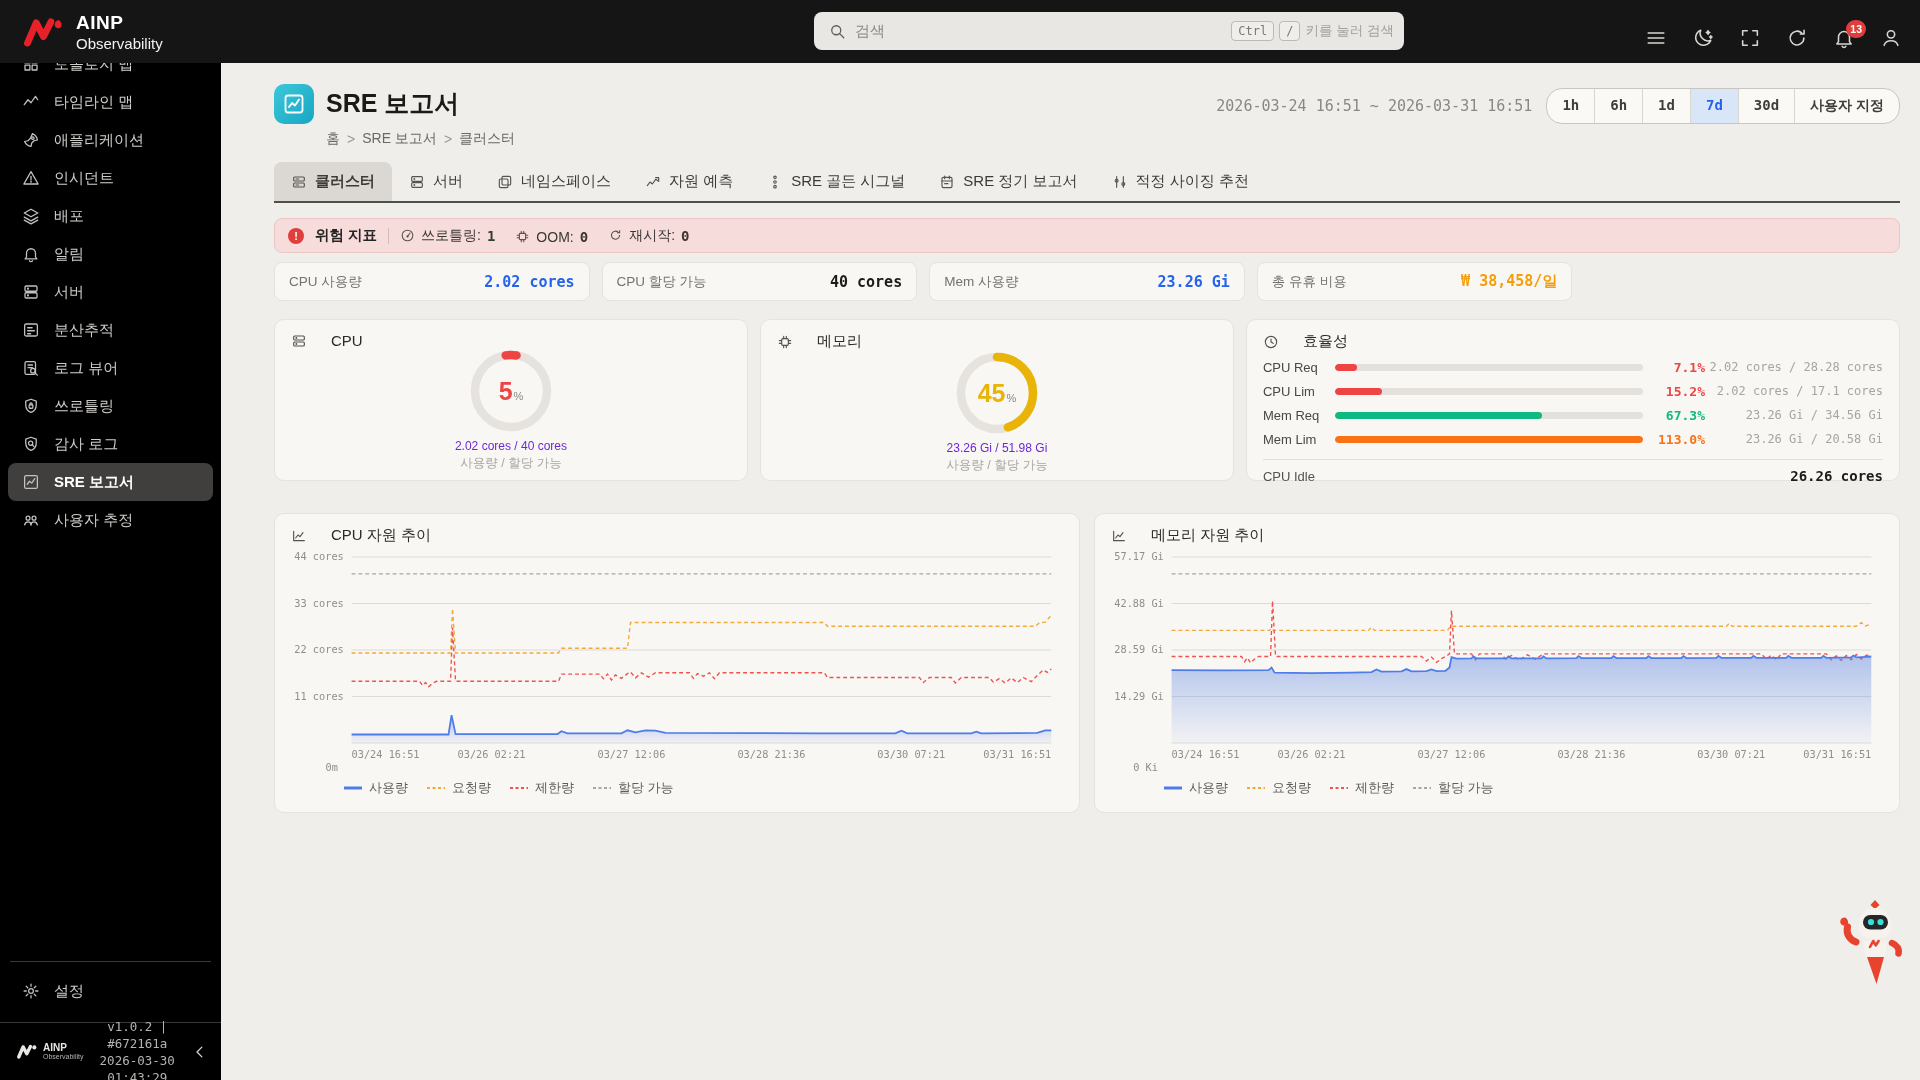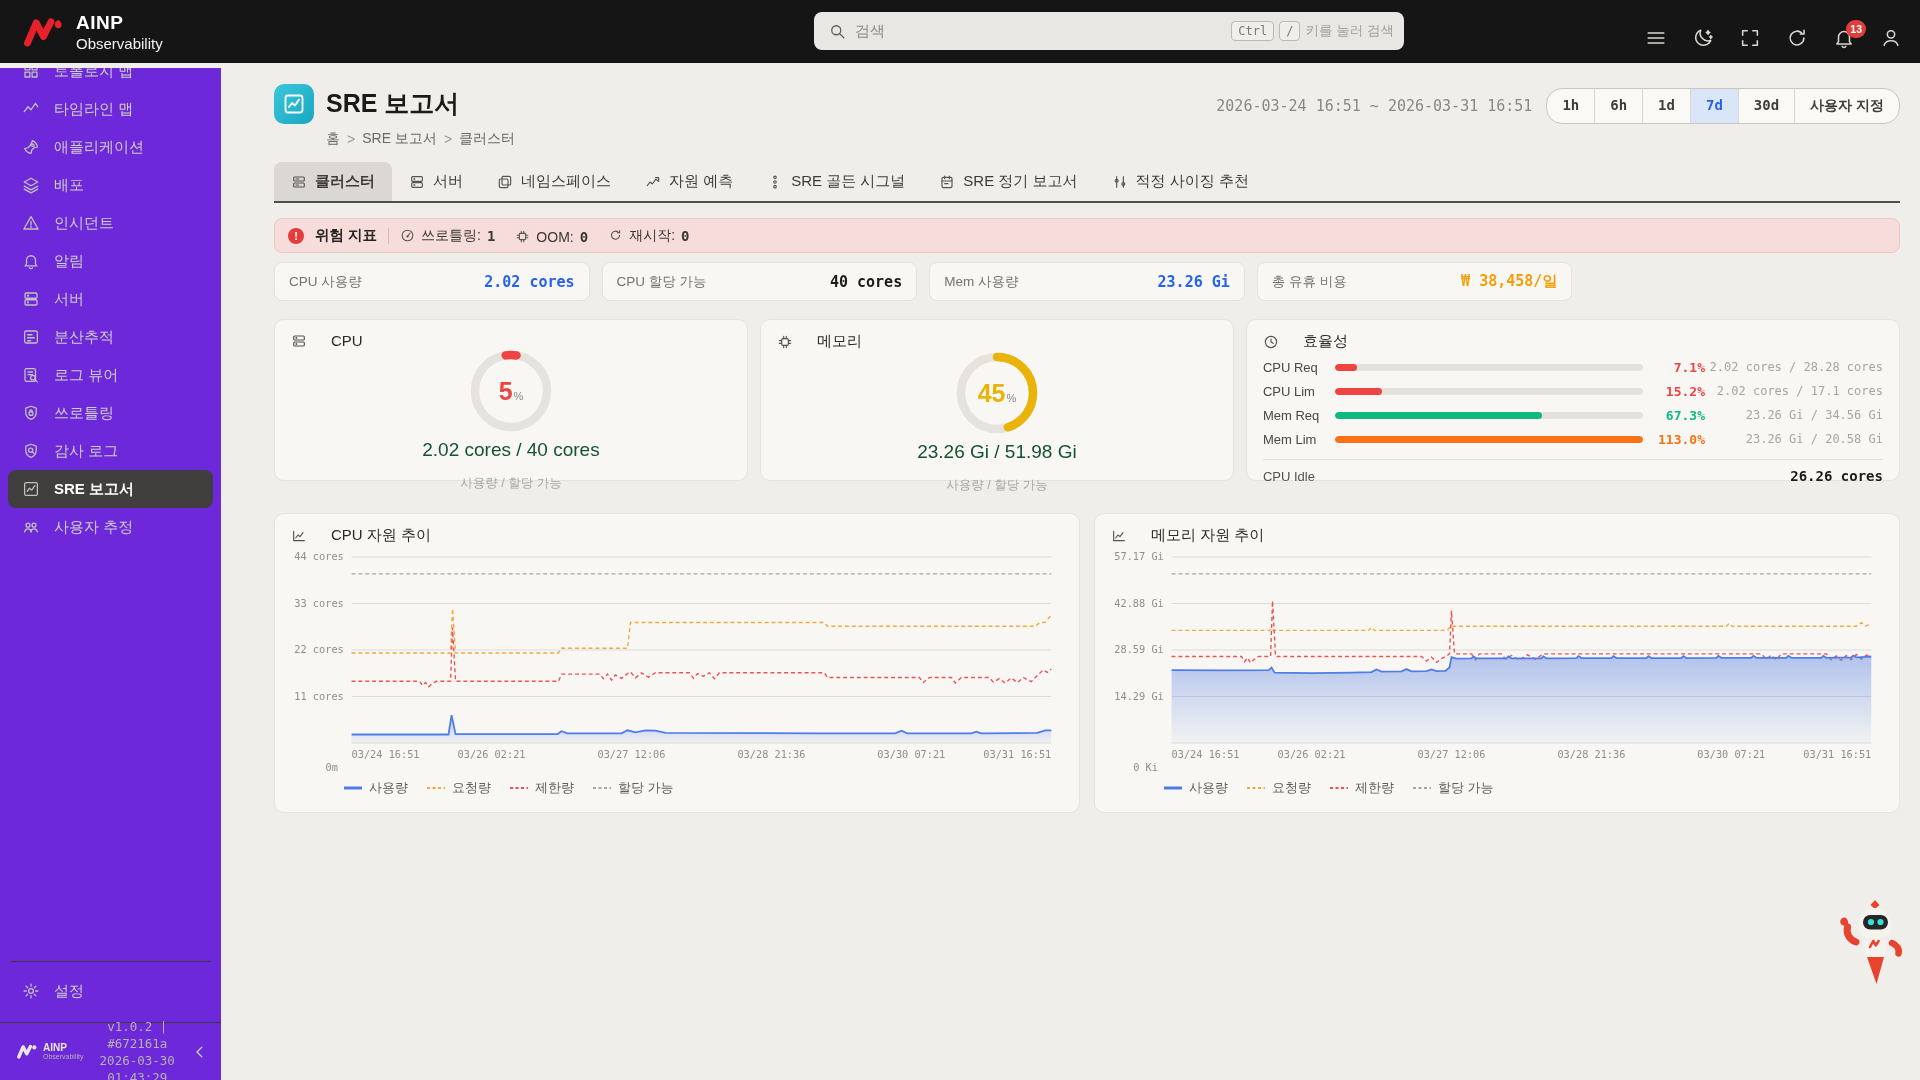--- a/index.html
+++ b/index.html
@@ -16,21 +16,21 @@
 .search .sic{color:#5d5b57;display:flex;margin-right:9px}
 .search .ph{color:#8a8884;font-size:15px;flex:1}
 .search .hint{display:flex;align-items:center;gap:5px;color:#a3a19c;font-size:13.5px}
 .search kbd{font-family:"DejaVu Sans Mono",monospace;font-size:12px;color:#7b7975;border:1px solid #bcbab5;border-radius:4px;padding:2px 6px;background:#f0eeea}
 .top-icons{position:absolute;right:18px;top:0;height:76px;display:flex;align-items:center;gap:25px}
 .top-icon{position:relative;color:#d8d6d2;cursor:pointer;display:flex}
 .top-icon svg{width:22px;height:22px}
 .badge{position:absolute;top:-7px;right:-11px;min-width:18px;height:18px;border-radius:9px;background:#e23d3d;color:#fff;font-size:10.5px;font-weight:bold;display:flex;align-items:center;justify-content:center;padding:0 4px}
 
 
-.sidebar{position:absolute;top:68px;left:0;bottom:0;width:221px;background:#6d28d9;display:flex;flex-direction:column}
+.sidebar{position:absolute;top:61px;left:0;bottom:0;width:221px;background:#000000;display:flex;flex-direction:column}
 .side-nav{flex:1;overflow:hidden;padding:0 8px}
 .side-item{display:flex;align-items:center;gap:14px;height:38px;padding:0 14px;color:#cfcdc9;font-size:15px;border-radius:8px;cursor:pointer;white-space:nowrap}
 .side-item .s-ic{display:flex;color:#c4c2be}
 .side-item .s-ic svg{width:18px;height:18px}
 .side-item.active{background:#413f3e;color:#fff;font-weight:bold}
 .side-item.clipped{margin-top:-16px}
 .side-div{height:1px;background:#3a3938;margin:10px 10px}
 .side-footer{border-top:1px solid #3a3938;height:58px;display:flex;align-items:center;padding:0 12px 0 16px;gap:10px}
 .mini-logo{display:flex;align-items:center;gap:5px}
 .mini-logo .m1{color:#e9e7e3;font-size:10px;font-weight:bold;line-height:10px}
@@ -84,22 +84,22 @@
 .card{background:#f8f7f4;border:1px solid #e6e3de;border-radius:10px;padding:12px 16px}
 .card-title{display:flex;align-items:center;gap:24px;font-size:15px;font-weight:normal;color:#2b2a27}
 .card-title svg{width:16px;height:16px;color:#55534f}
 .gauge-card{height:162px;display:flex;flex-direction:column}
 .gauge-body{flex:1;display:flex;flex-direction:column;align-items:center;justify-content:center}
 .donut{position:relative;width:84px;height:84px}
 .donut svg{display:block}
 .gv{position:absolute;inset:0;display:flex;align-items:center;justify-content:center}
 .gv .num{font-size:25px;font-weight:bold}
 .gv .unit{font-size:11px;color:#8a8884;margin-top:9px;margin-left:1px}
-.g-detail{margin-top:6px;font-size:19px;color:#14532d}
-.g-sub{margin-top:14px;font-size:12.5px;color:#a9a7a2}
+.g-detail{margin-top:6px;font-size:12px;color:#6d28d9}
+.g-sub{margin-top:2px;font-size:12.5px;color:#a9a7a2}
 
 
 .eff-card{height:162px}
 .eff-rows{margin-top:6px}
 .eff-row{display:flex;align-items:center;height:20px;margin-top:4px}
 .eff-label{width:62px;font-size:13px;color:#4a4844}
 .eff-track{flex:1;height:7px;border-radius:4px;background:#e4e1dc;margin:0 10px;overflow:hidden}
 .eff-fill{height:100%;border-radius:4px}
 .eff-pct{width:52px;text-align:right;font-size:13px;font-weight:bold;font-family:"DejaVu Sans Mono",monospace}
 .eff-detail{width:178px;text-align:right;font-size:12px;color:#a7a5a0;font-family:"DejaVu Sans Mono",monospace}
@@ -215,36 +215,36 @@
           <svg class="ic" width="18" height="18" viewBox="0 0 24 24">
             <path d="M14 3.5C17.5 5 20 8.5 20.5 12L16 13l-3 3-1 4.5C8.5 20 5 17.5 3.5 14L8 13l3-3Z"></path>
             <circle cx="14.5" cy="9.5" r="1.6"></circle>
           </svg>
         </span>
         <span>애플리케이션</span>
       </div>
       <div class="side-item">
         <span class="s-ic">
           <svg class="ic" width="18" height="18" viewBox="0 0 24 24">
+            <path d="M12 3.5 21.5 20h-19Z"></path>
+            <path d="M12 10v4.5"></path>
+            <circle cx="12" cy="17" r="0.4"></circle>
+          </svg>
+        </span>
+        <span>인시던트</span>
+      </div>
+      <div class="side-item">
+        <span class="s-ic">
+          <svg class="ic" width="18" height="18" viewBox="0 0 24 24">
             <path d="M12 3l9 5-9 5-9-5Z"></path>
             <path d="M3 13.5l9 5 9-5"></path>
             <path d="M3 17.5l9 5 9-5"></path>
           </svg>
         </span>
         <span>배포</span>
-      </div>
-      <div class="side-item">
-        <span class="s-ic">
-          <svg class="ic" width="18" height="18" viewBox="0 0 24 24">
-            <path d="M12 3.5 21.5 20h-19Z"></path>
-            <path d="M12 10v4.5"></path>
-            <circle cx="12" cy="17" r="0.4"></circle>
-          </svg>
-        </span>
-        <span>인시던트</span>
       </div>
       <div class="side-item">
         <span class="s-ic">
           <svg class="ic" width="18" height="18" viewBox="0 0 24 24">
             <path d="M18 16v-5a6 6 0 0 0-12 0v5l-1.8 2.5h15.6Z"></path>
             <path d="M10 21a2.2 2.2 0 0 0 4 0"></path>
           </svg>
         </span>
         <span>알림</span>
       </div>

